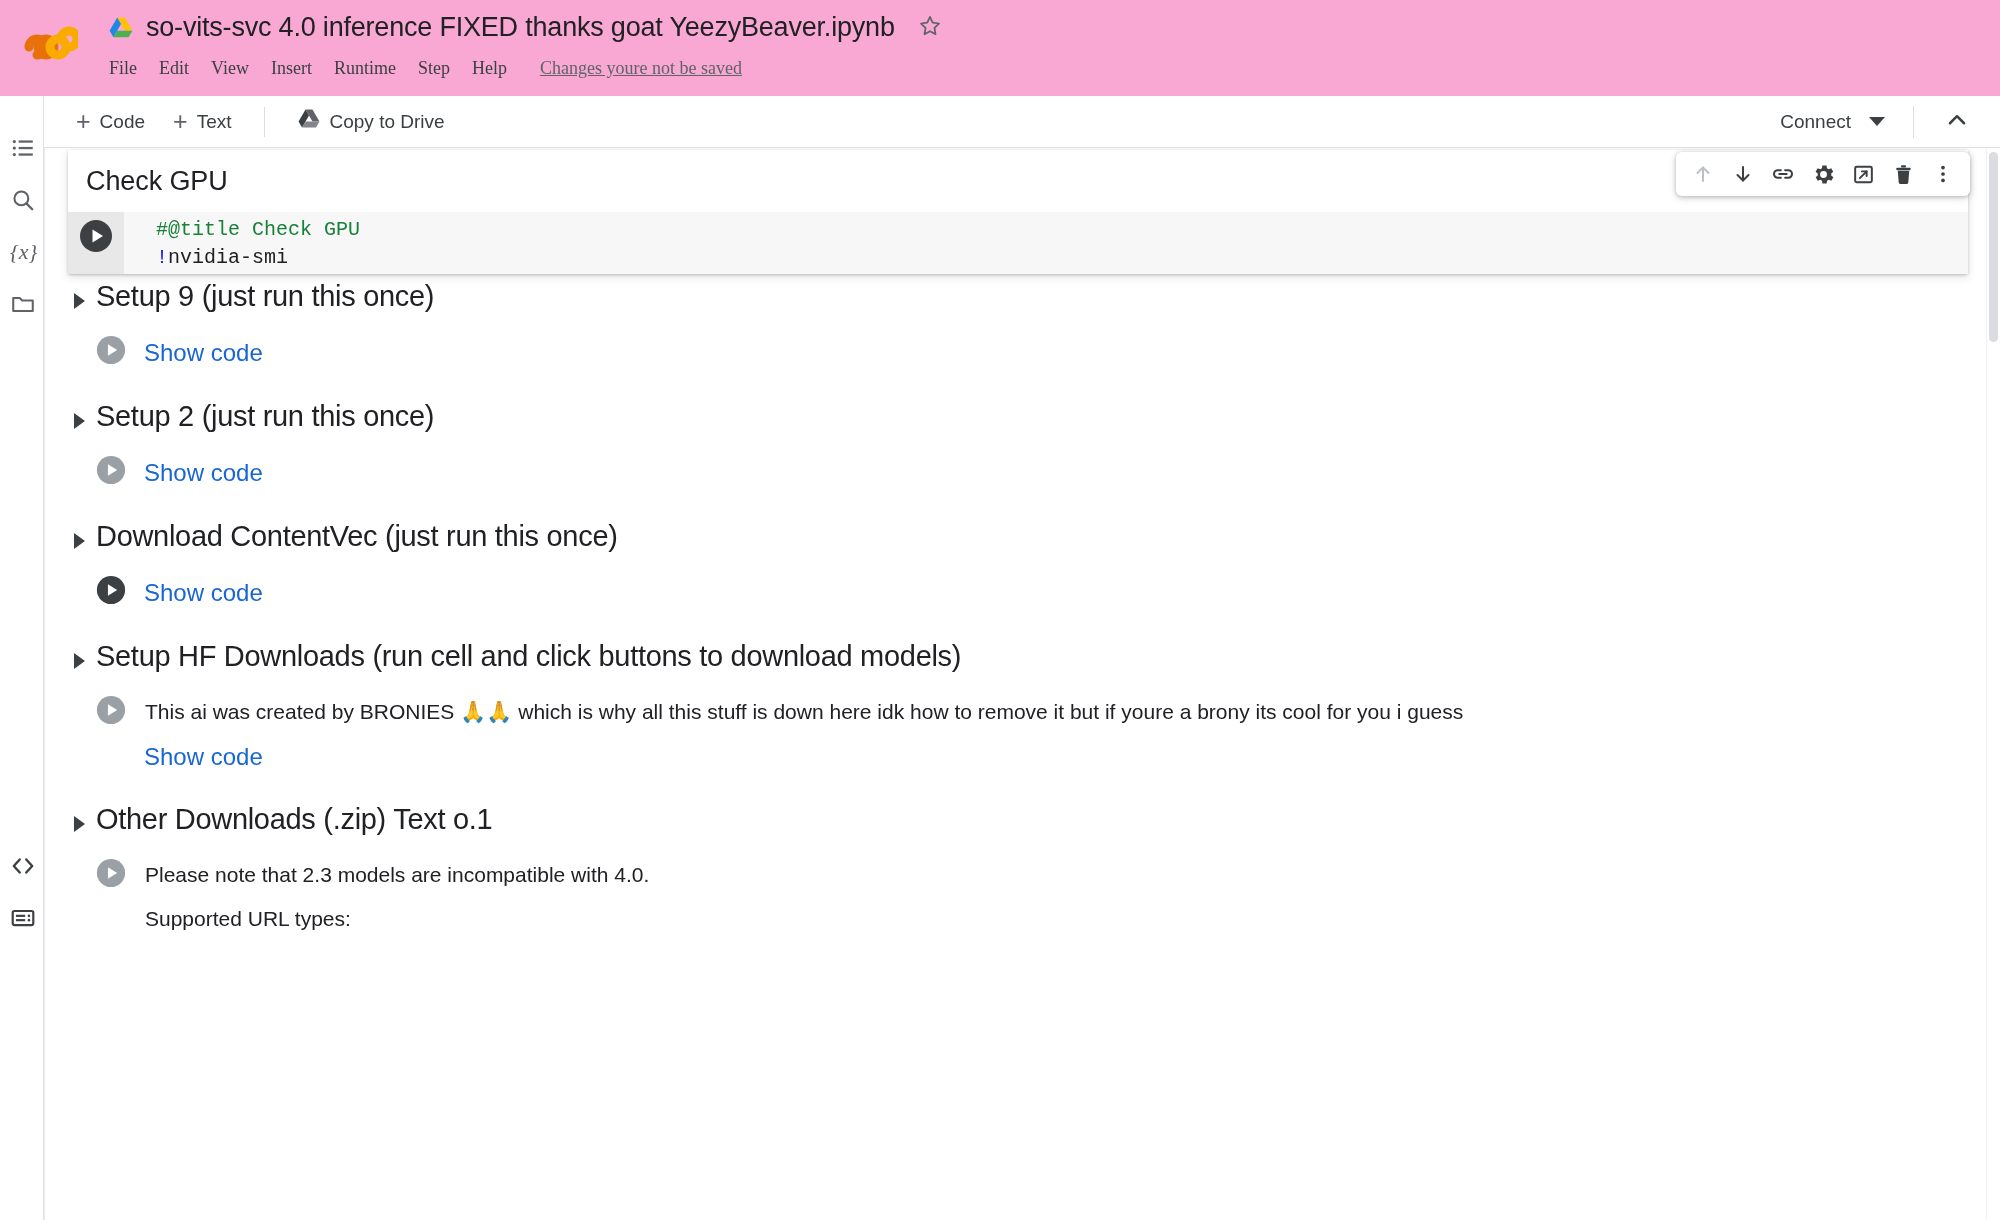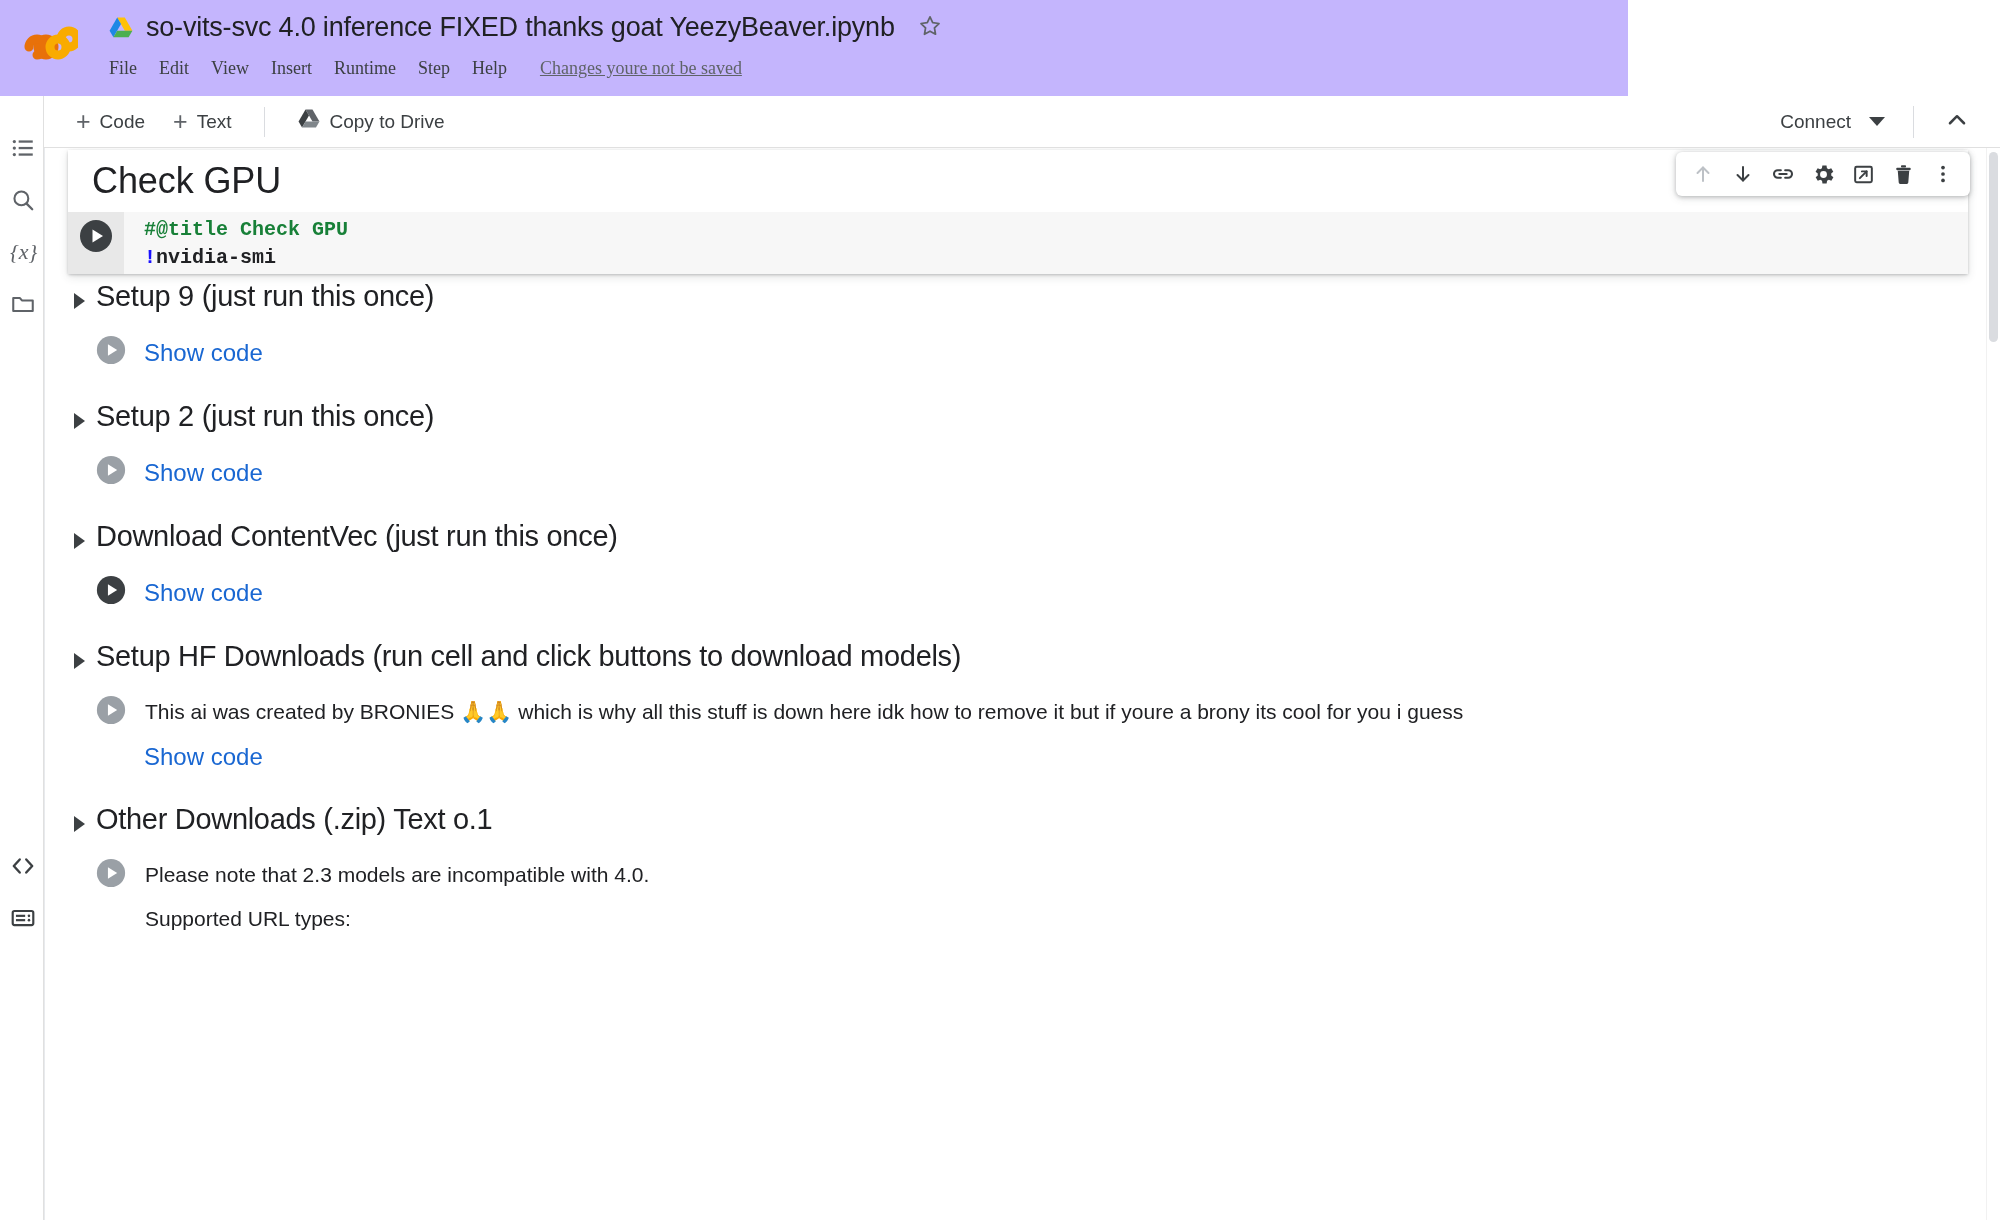--- a/index.html
+++ b/index.html
@@ -5,22 +5,22 @@
   * { box-sizing: border-box; margin: 0; padding: 0; }
   html, body {
     width: 2000px; height: 1220px;
     background: #ffffff;
     font-family: "Liberation Sans", sans-serif;
     overflow: hidden;
   }
 
   
   .topbar {
-    position: absolute; top: 0; left: 0; width: 1628px; height: 96px;
-    background: #c4b5fd;
+    position: absolute; top: 0; left: 0; width: 2000px; height: 96px;
+    background: #f9a8d4;
     text-align: right;
   }
   .colab-logo {
     position: absolute; left: 20px; top: 22px; width: 58px; height: 50px;
   }
   .title-row {
     position: absolute; left: 108px; top: 12px;
     display: flex; align-items: center; gap: 12px;
   }
   .drive-icon { width: 26px; height: 24px; display: block; }
@@ -141,34 +141,34 @@
     position: absolute; left: 24px; top: 2px; width: 1900px; height: 124px;
     background: #fff;
     box-shadow: 0 1px 3px rgba(60,64,67,0.28), 0 3px 10px rgba(60,64,67,0.14);
     border-radius: 2px; z-index: 10;
   }
   .cell-title-row {
     position: absolute; left: 0; top: 0; width: 100%; height: 62px;
     display: flex; align-items: center; background: #fff;
   }
   .cell-title {
-    font-size: 36px; color: #202124; margin-left: 24px; letter-spacing: -0.1px;
+    font-size: 27px; color: #202124; margin-left: 18px; letter-spacing: -0.1px;
   }
   .code-area {
     position: absolute; left: 0; top: 62px; width: 100%; height: 62px;
     background: #f7f7f7; display: flex;
   }
   .code-gutter {
     width: 56px; height: 100%; background: #e8e8e8;
     display: flex; align-items: flex-start; justify-content: center;
     padding-top: 7px;
   }
   .code-text {
     font-family: "Liberation Mono", monospace; font-size: 20px;
-    line-height: 28px; padding: 4px 0 0 20px; white-space: pre; font-weight: bold;
+    line-height: 28px; padding: 4px 0 0 32px; white-space: pre;
   }
   .tok-comment { color: #188038; }
   .tok-bang { color: #1a11ff; }
   .tok-plain { color: #202124; }
 
   
   .runbtn { cursor: pointer; display: block; }
 
   
   .section {

